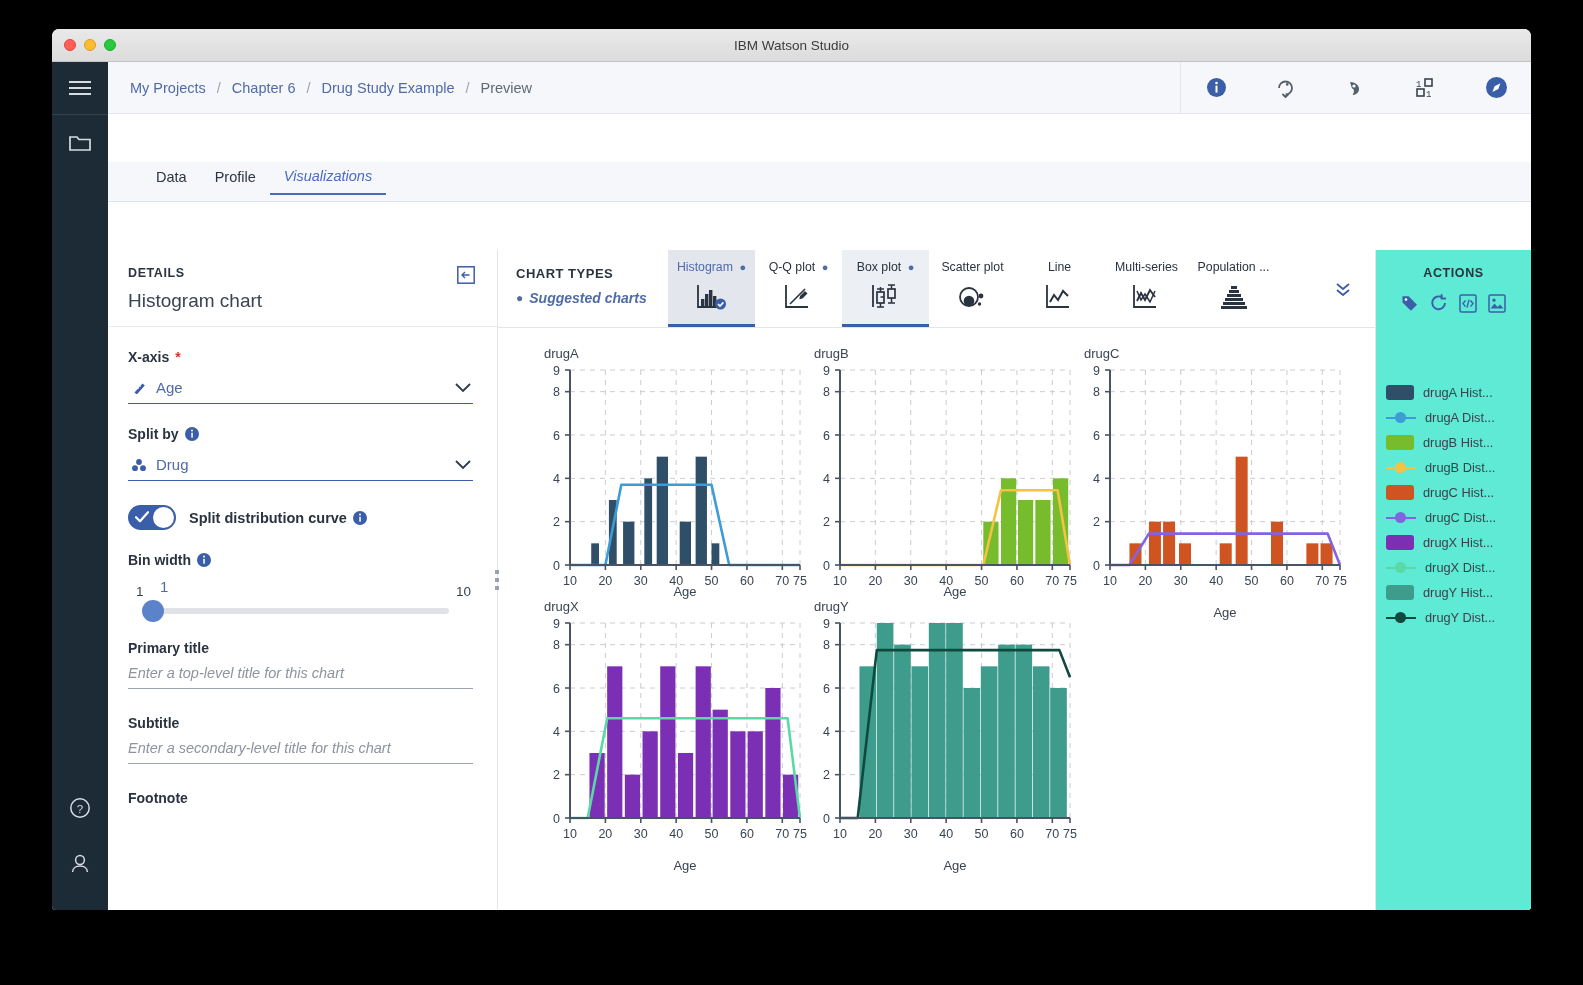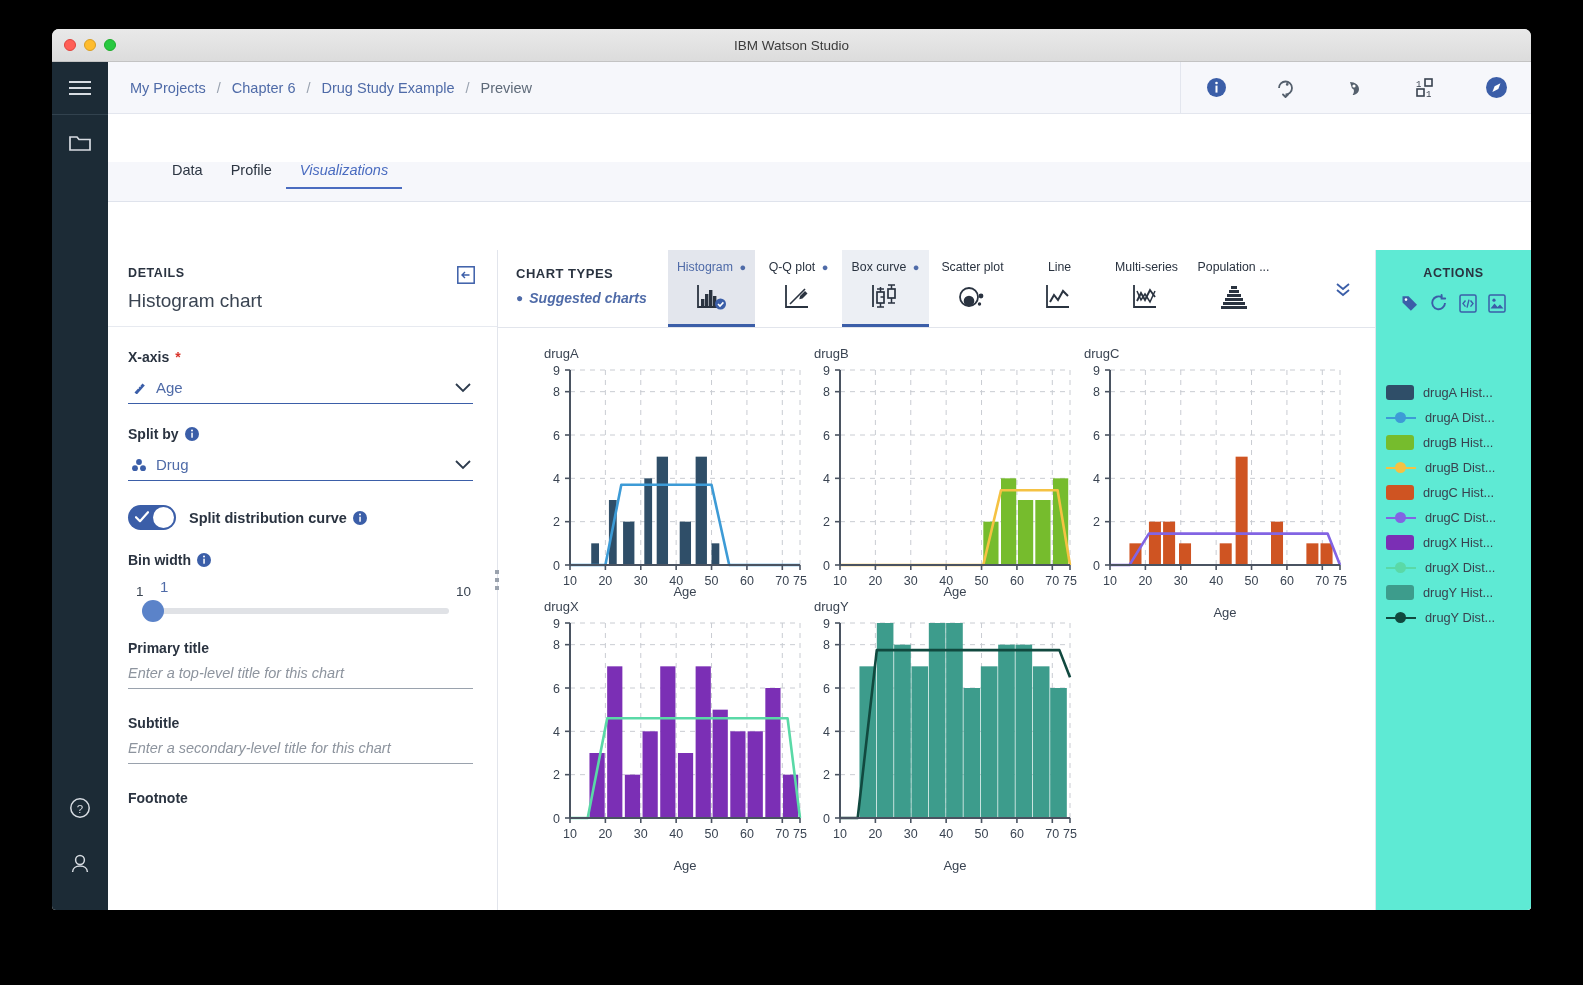--- a/index.html
+++ b/index.html
@@ -28,21 +28,21 @@
   .crumbrow { height:52px; background:#f6f7fb; display:flex; align-items:center;
               border-bottom:1px solid #e3e6ee; }
   .crumbs { display:flex; align-items:center; padding-left:22px; font-size:14.5px; gap:11px; }
   .crumb { color:#4f6ba8; }
   .crumb.last { color:#5e6a79; }
   .slash { color:#9aa3b0; }
   .topicons { margin-left:auto; display:flex; align-items:center; gap:0px; height:52px;
               border-left:1px solid #e3e6ee; }
   .topicon { width:70px; height:52px; display:flex; align-items:center; justify-content:center; }
   
-  .tabrow { height:40px; background:#f6f7fb; display:flex; align-items:flex-start; padding-left:50px;
+  .tabrow { height:40px; background:#f6f7fb; display:flex; align-items:center; padding-left:34px;
             border-bottom:1px solid #dfe3ec; }
   .tab { font-size:14.5px; color:#2c3542; padding:0 14px 9px 14px; }
   .tab.active { color:#4a6cc0; border-bottom:2.5px solid #4a6cc0;font-style:italic; }
   
   .split { flex:1; display:flex; min-height:0; background:#eff1f6; }
   
   .details { width:390px; background:#fff; flex:none; display:flex; flex-direction:column;
              border-right:1px solid #e2e5ec; position:relative; }
   .det-head { padding:16px 24px 14px 20px; border-bottom:1px solid #e7eaf0; }
   .det-label { font-size:12.5px; font-weight:bold; letter-spacing:.6px; color:#2a3340; }
@@ -374,21 +374,21 @@
                 <div class="ic">
                   <svg width="30" height="28" viewBox="0 0 30 28">
                     <path d="M2 2v22h22" fill="none" stroke="#2a3340" stroke-width="1.8"></path>
                     <path d="M6 21L21 6" stroke="#2a3340" stroke-width="1.6"></path>
                     <path d="M16 13l5-5 2.5 2.5-5 5-3.2.7z" fill="#2a3340"></path>
                   </svg>
                 </div>
               </div>
               <div class="ctype on">
                 <div class="nm">
-                  <span>Box curve</span>
+                  <span>Box plot</span>
                   <span class="bd">&nbsp;●</span>
                 </div>
                 <div class="ic">
                   <svg width="30" height="28" viewBox="0 0 30 28">
                     <path d="M2 2v22" fill="none" stroke="#2a3340" stroke-width="1.8"></path>
                     <rect x="6" y="9" width="7" height="11" fill="none" stroke="#2a3340" stroke-width="1.7"></rect>
                     <path d="M9.5 4v5M9.5 20v4M6 6h7M6 24h7M9.5 14h3.5" stroke="#2a3340" stroke-width="1.5"></path>
                     <rect x="17" y="6" width="7" height="9" fill="none" stroke="#2a3340" stroke-width="1.7"></rect>
                     <path d="M20.5 2v4M20.5 15v5M17 2h7M17 20h7" stroke="#2a3340" stroke-width="1.5"></path>
                   </svg>

